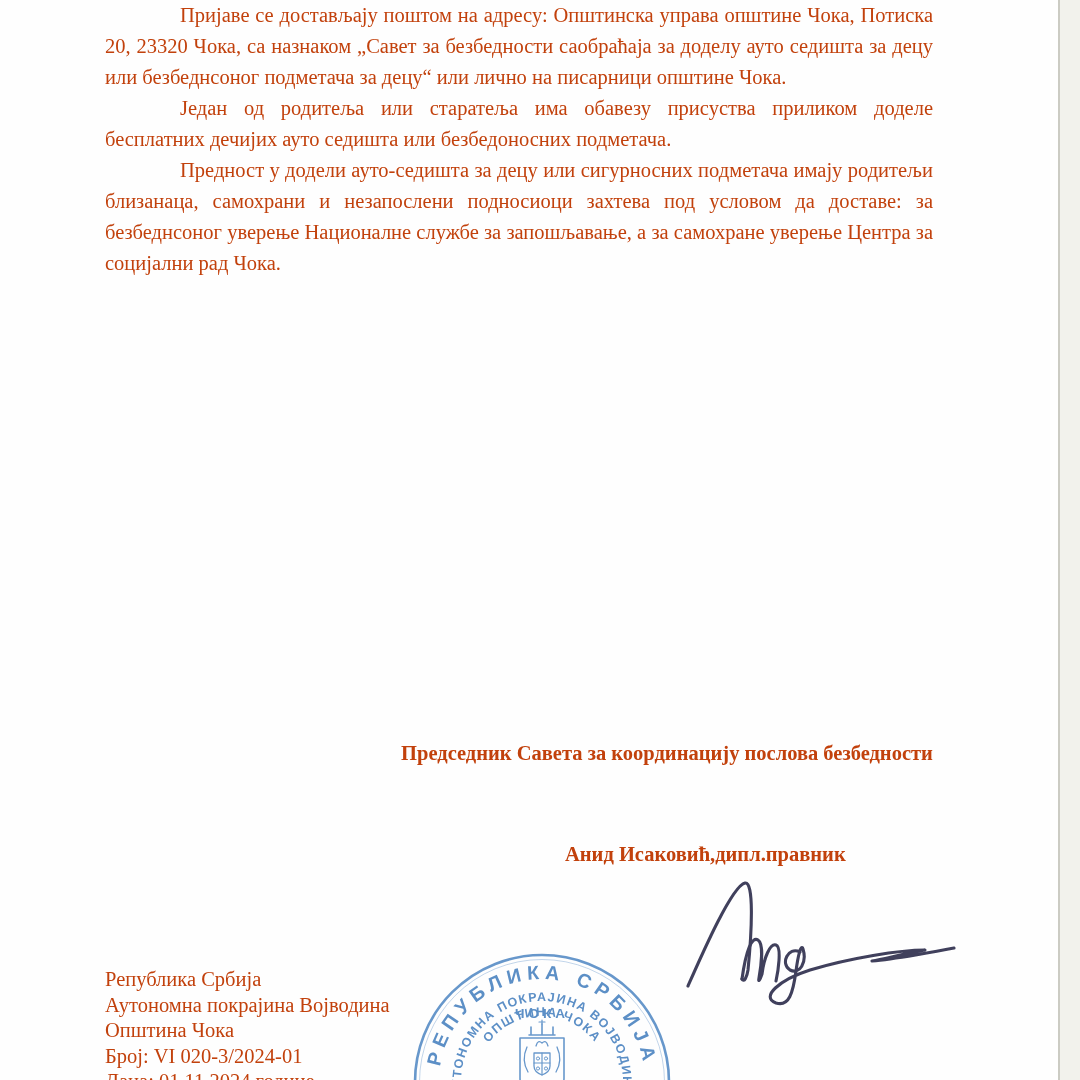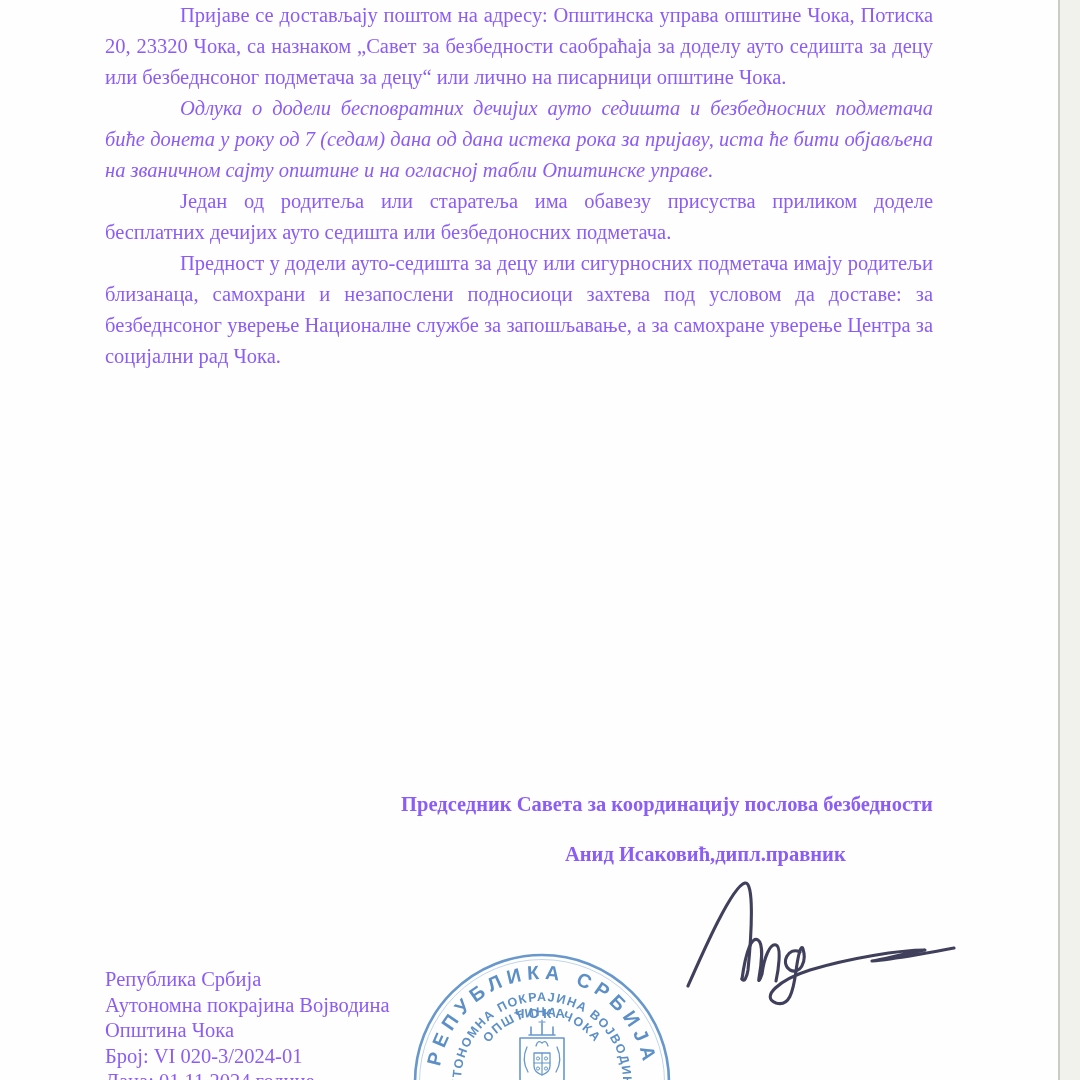--- a/index.html
+++ b/index.html
@@ -2,21 +2,21 @@
 <html><head>
 <meta charset="utf-8">
 <style>
   html,body{margin:0;padding:0;background:#e8e8e4;}
   .page{
     position:relative;
     width:1080px;height:1080px;
     background:#fefefe;
     overflow:hidden;
     font-family:"Liberation Serif", serif;
-    color:#8b5cf6;
+    color:#c2410c;
   }
   .scan-edge{
     position:absolute;top:0;right:0;width:20px;height:100%;
     background:#f2f2ec;border-left:2px solid #cbcbc3;
   }
   .content{
     position:absolute;left:105px;top:0;width:828px;
   }
   .content p{
     margin:0;
@@ -26,21 +26,21 @@
     text-indent:75px;
   }
   .p-1{margin-top:18px;}
   .p-2{margin-top:3px;}
   .p-3{margin-top:5px;}
   .p-4{margin-top:1px;font-style:italic;}
   .p-5{margin-top:1px;font-weight:bold;line-height:24.5px;font-size:21px;}
   .p-6{margin-top:17px;}
   .p-7{margin-top:10px;line-height:30px;}
   .sig-title{
-    position:absolute;left:372px;top:789px;width:590px;
+    position:absolute;left:372px;top:738px;width:590px;
     text-align:center;font-weight:bold;font-size:20.5px;line-height:31px;
   }
   .sig-name{
     position:absolute;left:565px;top:843px;width:345px;
     font-weight:bold;font-size:20.5px;
   }
   .footer{
     position:absolute;left:105px;top:967px;
     font-size:20.5px;line-height:25.5px;
   }
@@ -57,21 +57,20 @@
 </style>
 </head>
 <body>
 
 <div class="page">
 
   <div class="scan-edge"></div>
 
   <div class="content">
     <p class="p-1">Пријаве се достављају поштом на адресу: Општинска управа општине Чока, Потиска 20, 23320 Чока, са назнаком „Савет за безбедности саобраћаја за доделу ауто седишта за децу или безбеднсоног подметача за децу“ или лично на писарници општине Чока.</p>
-    <p class="p-4">Одлука о додели бесповратних дечијих ауто седишта и безбедносних подметача биће донета у року од 7 (седам) дана од дана истека рока за пријаву, иста ће бити објављена на званичном сајту општине и на огласној табли Општинске управе.</p>
     <p class="p-6">Један од родитеља или старатеља има обавезу присуства приликом доделе бесплатних дечијих ауто седишта или безбедоносних подметача.</p>
     <p class="p-7">Предност у додели ауто-седишта за децу или сигурносних подметача имају родитељи близанаца, самохрани и незапослени подносиоци захтева под условом да доставе: за безбеднсоног уверење Националне службе за запошљавање, а за самохране уверење Центра за социјални рад Чока.</p>
   </div>
 
   <div class="sig-title">
     <div>Председник Савета за координацију послова безбедности</div>
   </div>
 
   <div class="sig-name">Анид Исаковић,дипл.правник</div>
 

